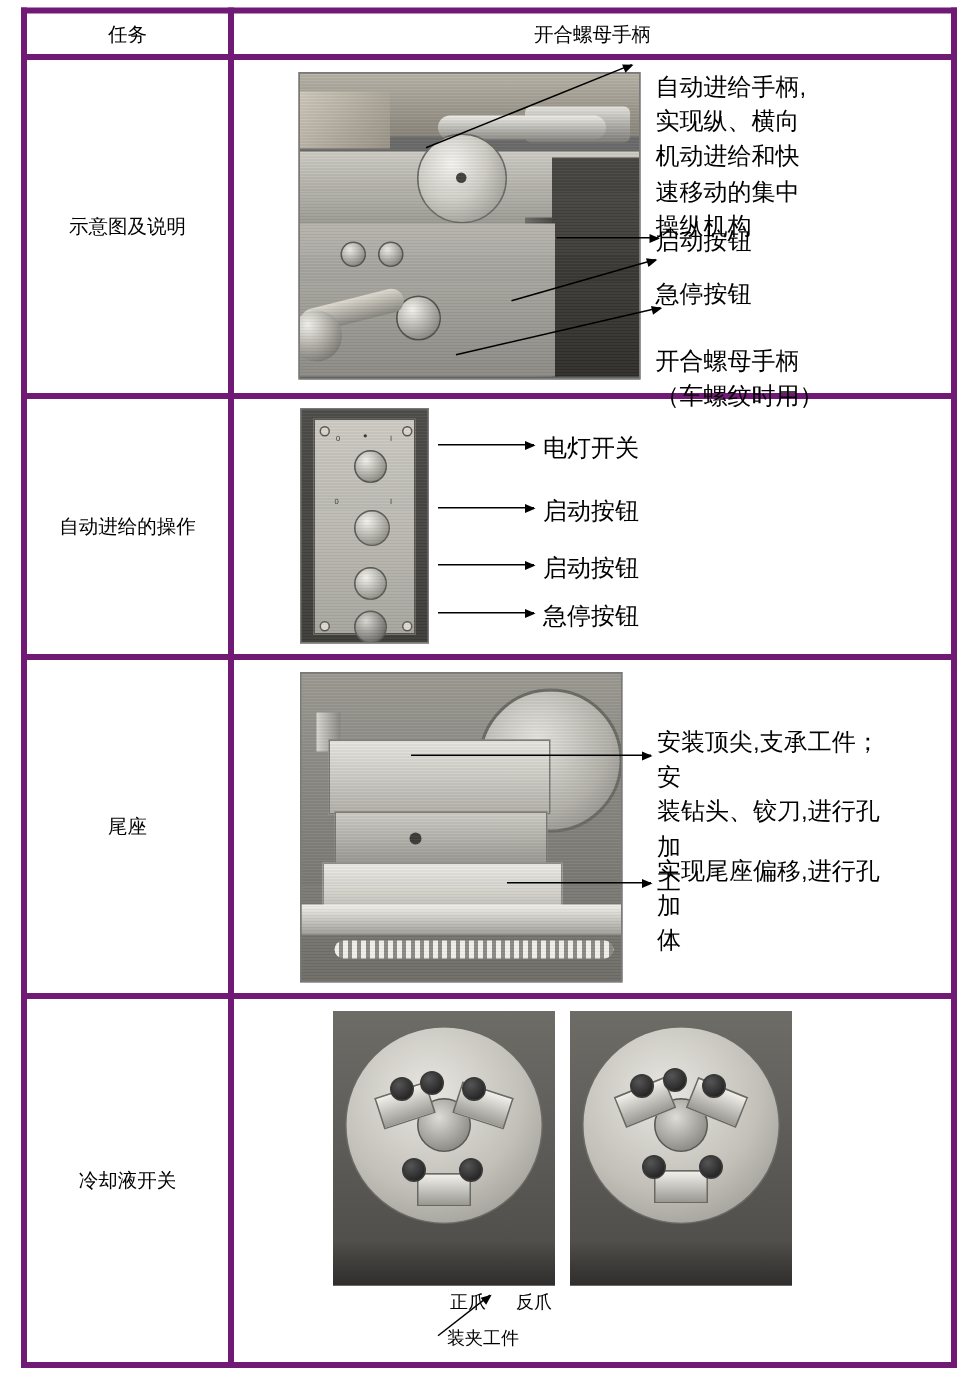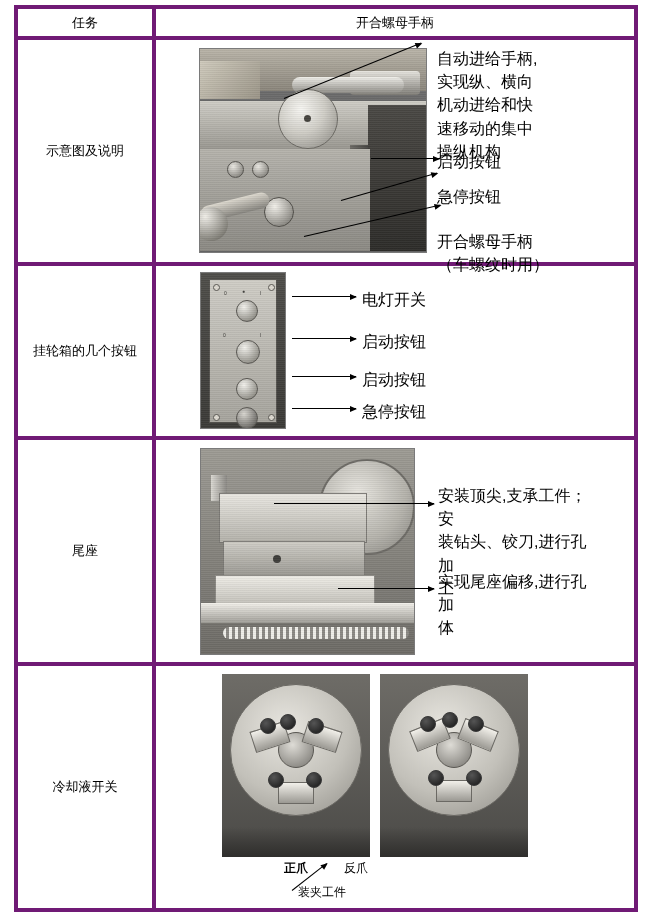--- a/index.html
+++ b/index.html
@@ -344,21 +344,21 @@
 操纵机构</div>
             <div class="callout" style="left:281px; top:110px;">启动按钮</div>
             <div class="callout" style="left:281px; top:145px;">急停按钮</div>
             <div class="callout" style="left:281px; top:190px;">开合螺母手柄
 （车螺纹时用）</div>
           </div>
         </td>
       </tr>
 
       <tr>
-        <td class="task-label">挂轮箱的几个按钮</td>
+        <td class="task-label">自动进给的操作</td>
         <td class="illus-cell">
           <div class="row-wrap" style="height:170px;">
             <div class="photo" id="photo2">
               <div class="plate">
                 <div class="sw sw1"></div>
                 <div class="sw sw2"></div>
                 <div class="sw sw3"></div>
                 <div class="sw sw4"></div>
                 <div class="tick" style="left:14px; top:10px;">0</div>
                 <div class="tick" style="left:32px; top:8px;">●</div>
@@ -440,21 +440,21 @@
               <div class="jaw" style="left:56px; top:106px;"></div>
               <div class="pin" style="left:40px; top:42px;"></div>
               <div class="pin" style="left:62px; top:38px;"></div>
               <div class="pin" style="left:88px; top:42px;"></div>
               <div class="pin" style="left:48px; top:96px;"></div>
               <div class="pin" style="left:86px; top:96px;"></div>
               <div class="base"></div>
               <div class="grain"></div>
             </div>
 
-            <div class="bottom-label" style="left:128px; top:194px;font-weight:bold;">正爪</div>
+            <div class="bottom-label" style="left:144px; top:194px;">正爪</div>
             <div class="bottom-label" style="left:188px; top:194px;">反爪</div>
             <div class="leader" style="left:136px; top:224px; width:44px; transform: rotate(-38deg);"></div>
             <div class="bottom-label" style="left:142px; top:218px;">装夹工件</div>
           </div>
         </td>
       </tr>
 
     </tbody>
   </table>
 </div>

